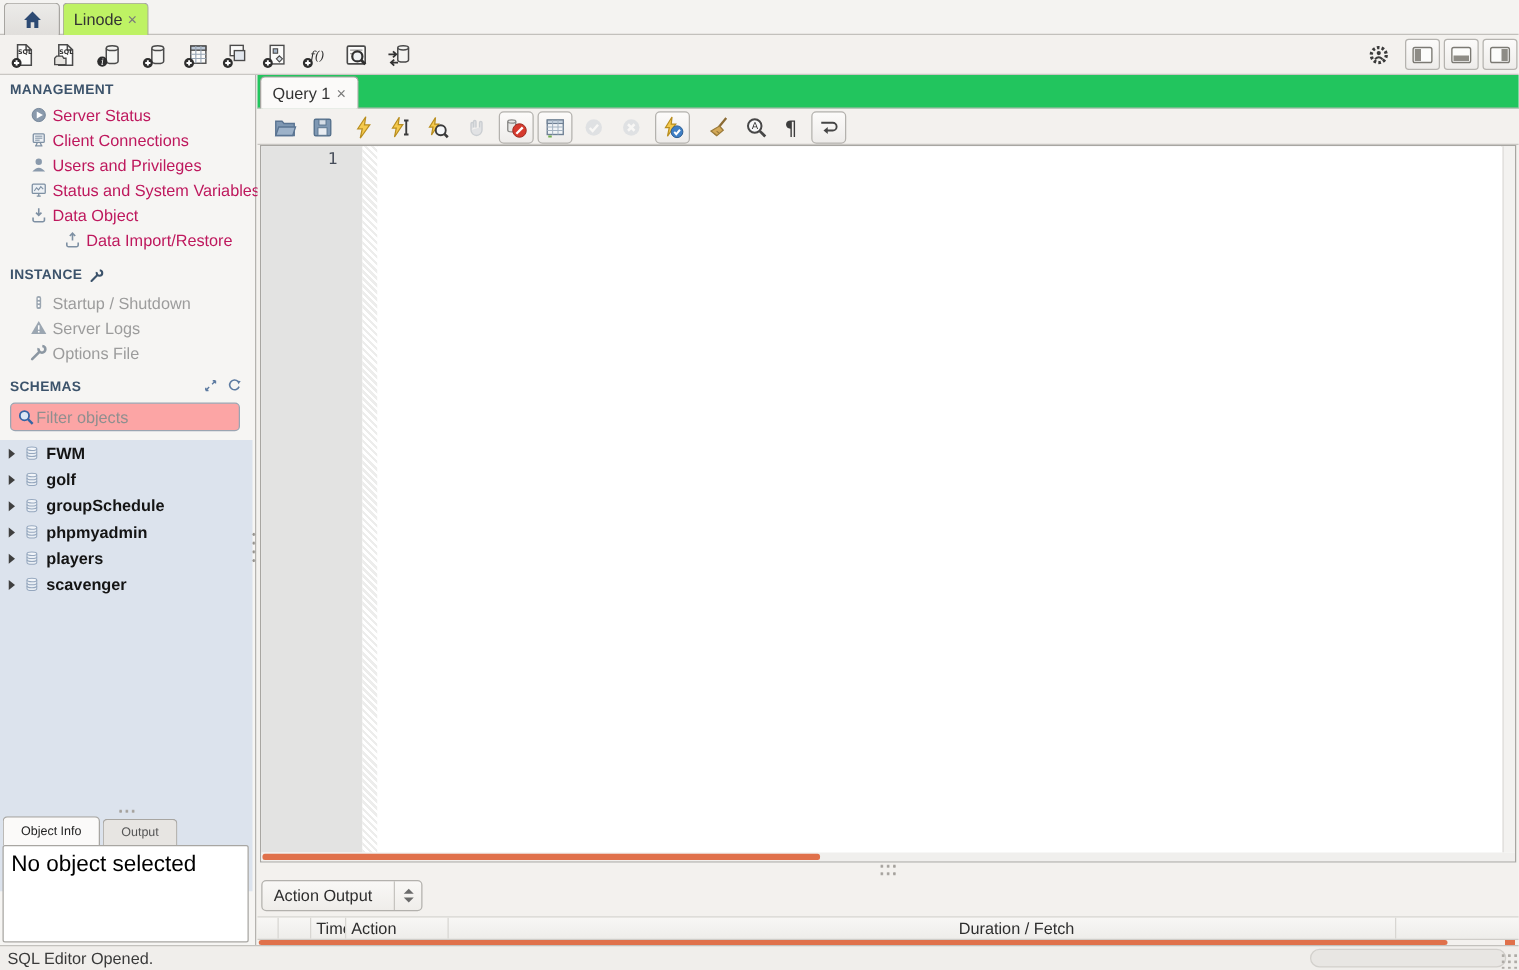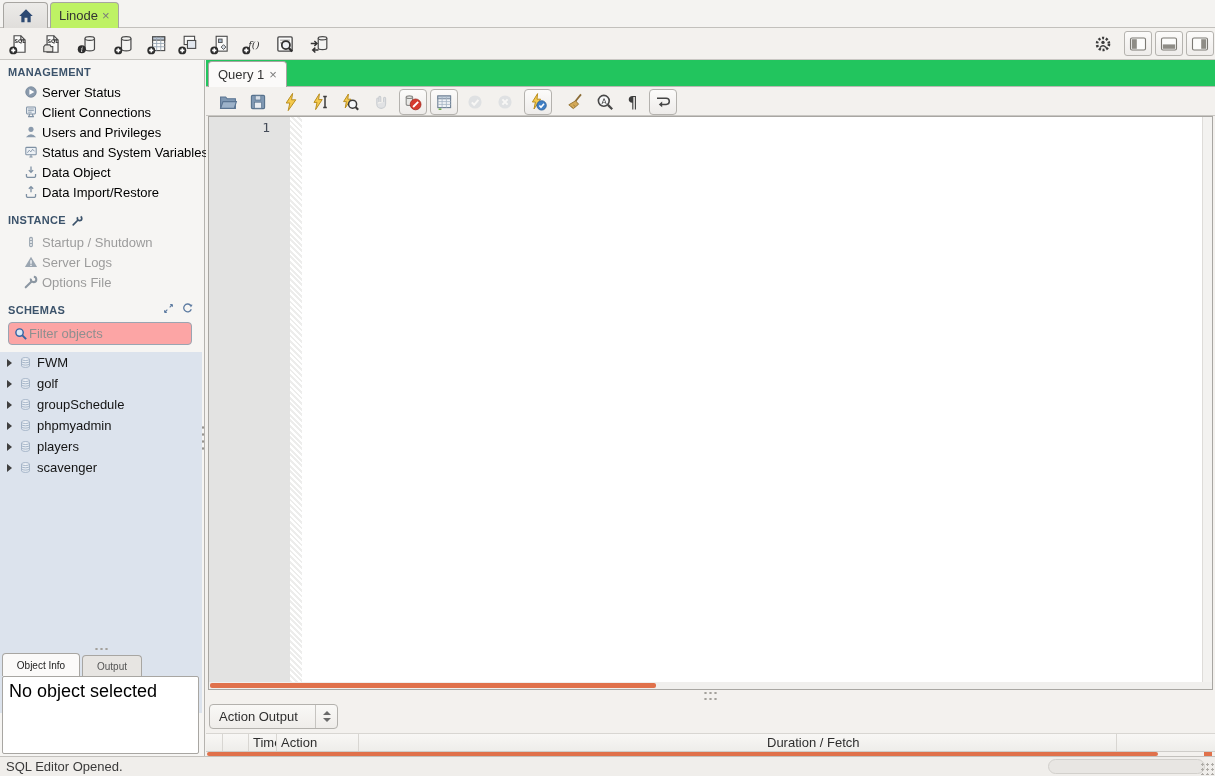--- a/index.html
+++ b/index.html
@@ -17,21 +17,21 @@
   .main-toolbar { position:absolute; left:0; top:28px; width:100%; height:32px; background:#f3f1ee; border-bottom:1px solid #c9c7c3; }
   .tbtn { position:absolute; top:4px; width:24px; height:24px; display:flex; align-items:center; justify-content:center; cursor:pointer; border-radius:3px; }
   .tbtn.framed { border:1px solid #b5b3af; background:linear-gradient(#fcfbfa,#eeecea); width:28px; height:25px; top:3px; }
   .ic { display:inline-flex; align-items:center; justify-content:center; }
 
   
   .sidebar { position:absolute; left:0; top:60px; width:205px; bottom:20px; background:#f6f5f3; border-right:1px solid #b5b3af; }
   .sec-title { position:absolute; left:8px; height:16px; font-size:11px; font-weight:bold; letter-spacing:.3px; color:#3c536b; display:flex; align-items:center; gap:5px; }
   .side-item { position:absolute; left:0; width:100%; height:20px; display:flex; align-items:center; cursor:pointer; }
   .side-item .ic { position:absolute; left:22px; width:18px; }
-  .side-item .lbl { position:absolute; left:42px; font-size:13px; color:#000000; white-space:nowrap; }
+  .side-item .lbl { position:absolute; left:42px; font-size:13px; color:#be185d; white-space:nowrap; }
   .side-item.disabled .lbl { color:#9c9c9c; }
   .schemas-actions { position:absolute; right:10px; top:0; display:flex; gap:6px; }
   .filter-box { position:absolute; left:8px; right:12px; height:23px; background:#fca5a5; border:1px solid #9aa5b2; border-radius:4px; display:flex; align-items:center; padding:0 4px; }
   .filter-box input { border:none; outline:none; flex:1; font-size:13px; color:#444; font-family:inherit; background:transparent; }
   .filter-box input::placeholder { color:#8f8f8f; }
   .schema-tree { position:absolute; left:0; right:2px; background:#dce3ed; overflow:hidden; }
   .schema-row { position:relative; height:21px; display:flex; align-items:center; cursor:pointer; }
   .schema-row .tri { position:absolute; left:7px; width:0; height:0; border-left:5px solid #3f3f3f; border-top:4px solid transparent; border-bottom:4px solid transparent; }
   .schema-row .ic { position:absolute; left:18px; }
   .schema-row .lbl { position:absolute; left:37px; font-size:13px; color:#141414; }
@@ -283,21 +283,21 @@
         </div>
         <div class="side-item" style="top: 102px;">
           <span class="ic">
             <svg width="16" height="16" viewBox="0 0 20 20" xmlns="http://www.w3.org/2000/svg">
               <path d="M10 3.2v7.2M7.3 7.6l2.7 2.8 2.7-2.8" fill="none" stroke="#7e90a3" stroke-width="1.6"></path>
               <path d="M4.3 12.4v2.6a1.8 1.8 0 0 0 1.8 1.8h7.8a1.8 1.8 0 0 0 1.8-1.8v-2.6" fill="none" stroke="#7e90a3" stroke-width="1.6"></path>
             </svg>
           </span>
           <span class="lbl">Data Object</span>
         </div>
-        <div class="side-item" style="top: 122px;">
+        <div class="side-item" style="top: 122px; margin-left: 27px;">
           <span class="ic">
             <svg width="16" height="16" viewBox="0 0 20 20" xmlns="http://www.w3.org/2000/svg">
               <path d="M10 10.4V3.2M7.3 6l2.7-2.8L12.7 6" fill="none" stroke="#7e90a3" stroke-width="1.6"></path>
               <path d="M4.3 12.4v2.6a1.8 1.8 0 0 0 1.8 1.8h7.8a1.8 1.8 0 0 0 1.8-1.8v-2.6" fill="none" stroke="#7e90a3" stroke-width="1.6"></path>
             </svg>
           </span>
           <span class="lbl">Data Import/Restore</span>
         </div>
       </div>
     <div class="sec-title" style="top:152px;">
@@ -359,21 +359,21 @@
     </div>
     <div class="filter-box" style="top:262px;">
       <span class="ic">
           <svg width="16" height="16" viewBox="0 0 20 20" xmlns="http://www.w3.org/2000/svg">
             <circle cx="8.2" cy="8.2" r="4.6" fill="#dbe7f4" stroke="#3465a4" stroke-width="1.8"></circle>
             <path d="M11.7 11.7L16.4 16.4" stroke="#3465a4" stroke-width="2.4"></path>
           </svg>
         </span>
       <input placeholder="Filter objects" style="">
     </div>
-    <div class="schema-tree" id="schema-tree" style="top:292px; height:361px;">
+    <div class="schema-tree" id="schema-tree" style="top:292px; height:361px;font-weight:bold;">
         <div class="schema-row">
           <span class="tri"></span>
           <span class="ic">
             <svg width="15" height="15" viewBox="0 0 20 20" xmlns="http://www.w3.org/2000/svg">
               <path d="M4.8 5.4v9.2a5.2 1.9 0 0 0 10.4 0V5.4" fill="#eaeff5" stroke="#95a7be" stroke-width="1.1"></path>
               <path d="M4.8 8.5a5.2 1.9 0 0 0 10.4 0M4.8 11.6a5.2 1.9 0 0 0 10.4 0" fill="none" stroke="#95a7be" stroke-width="1.1"></path>
               <ellipse cx="10" cy="5.4" rx="5.2" ry="1.9" fill="#f3f6fa" stroke="#95a7be" stroke-width="1.1"></ellipse>
             </svg>
           </span>
           <span class="lbl">FWM</span>

